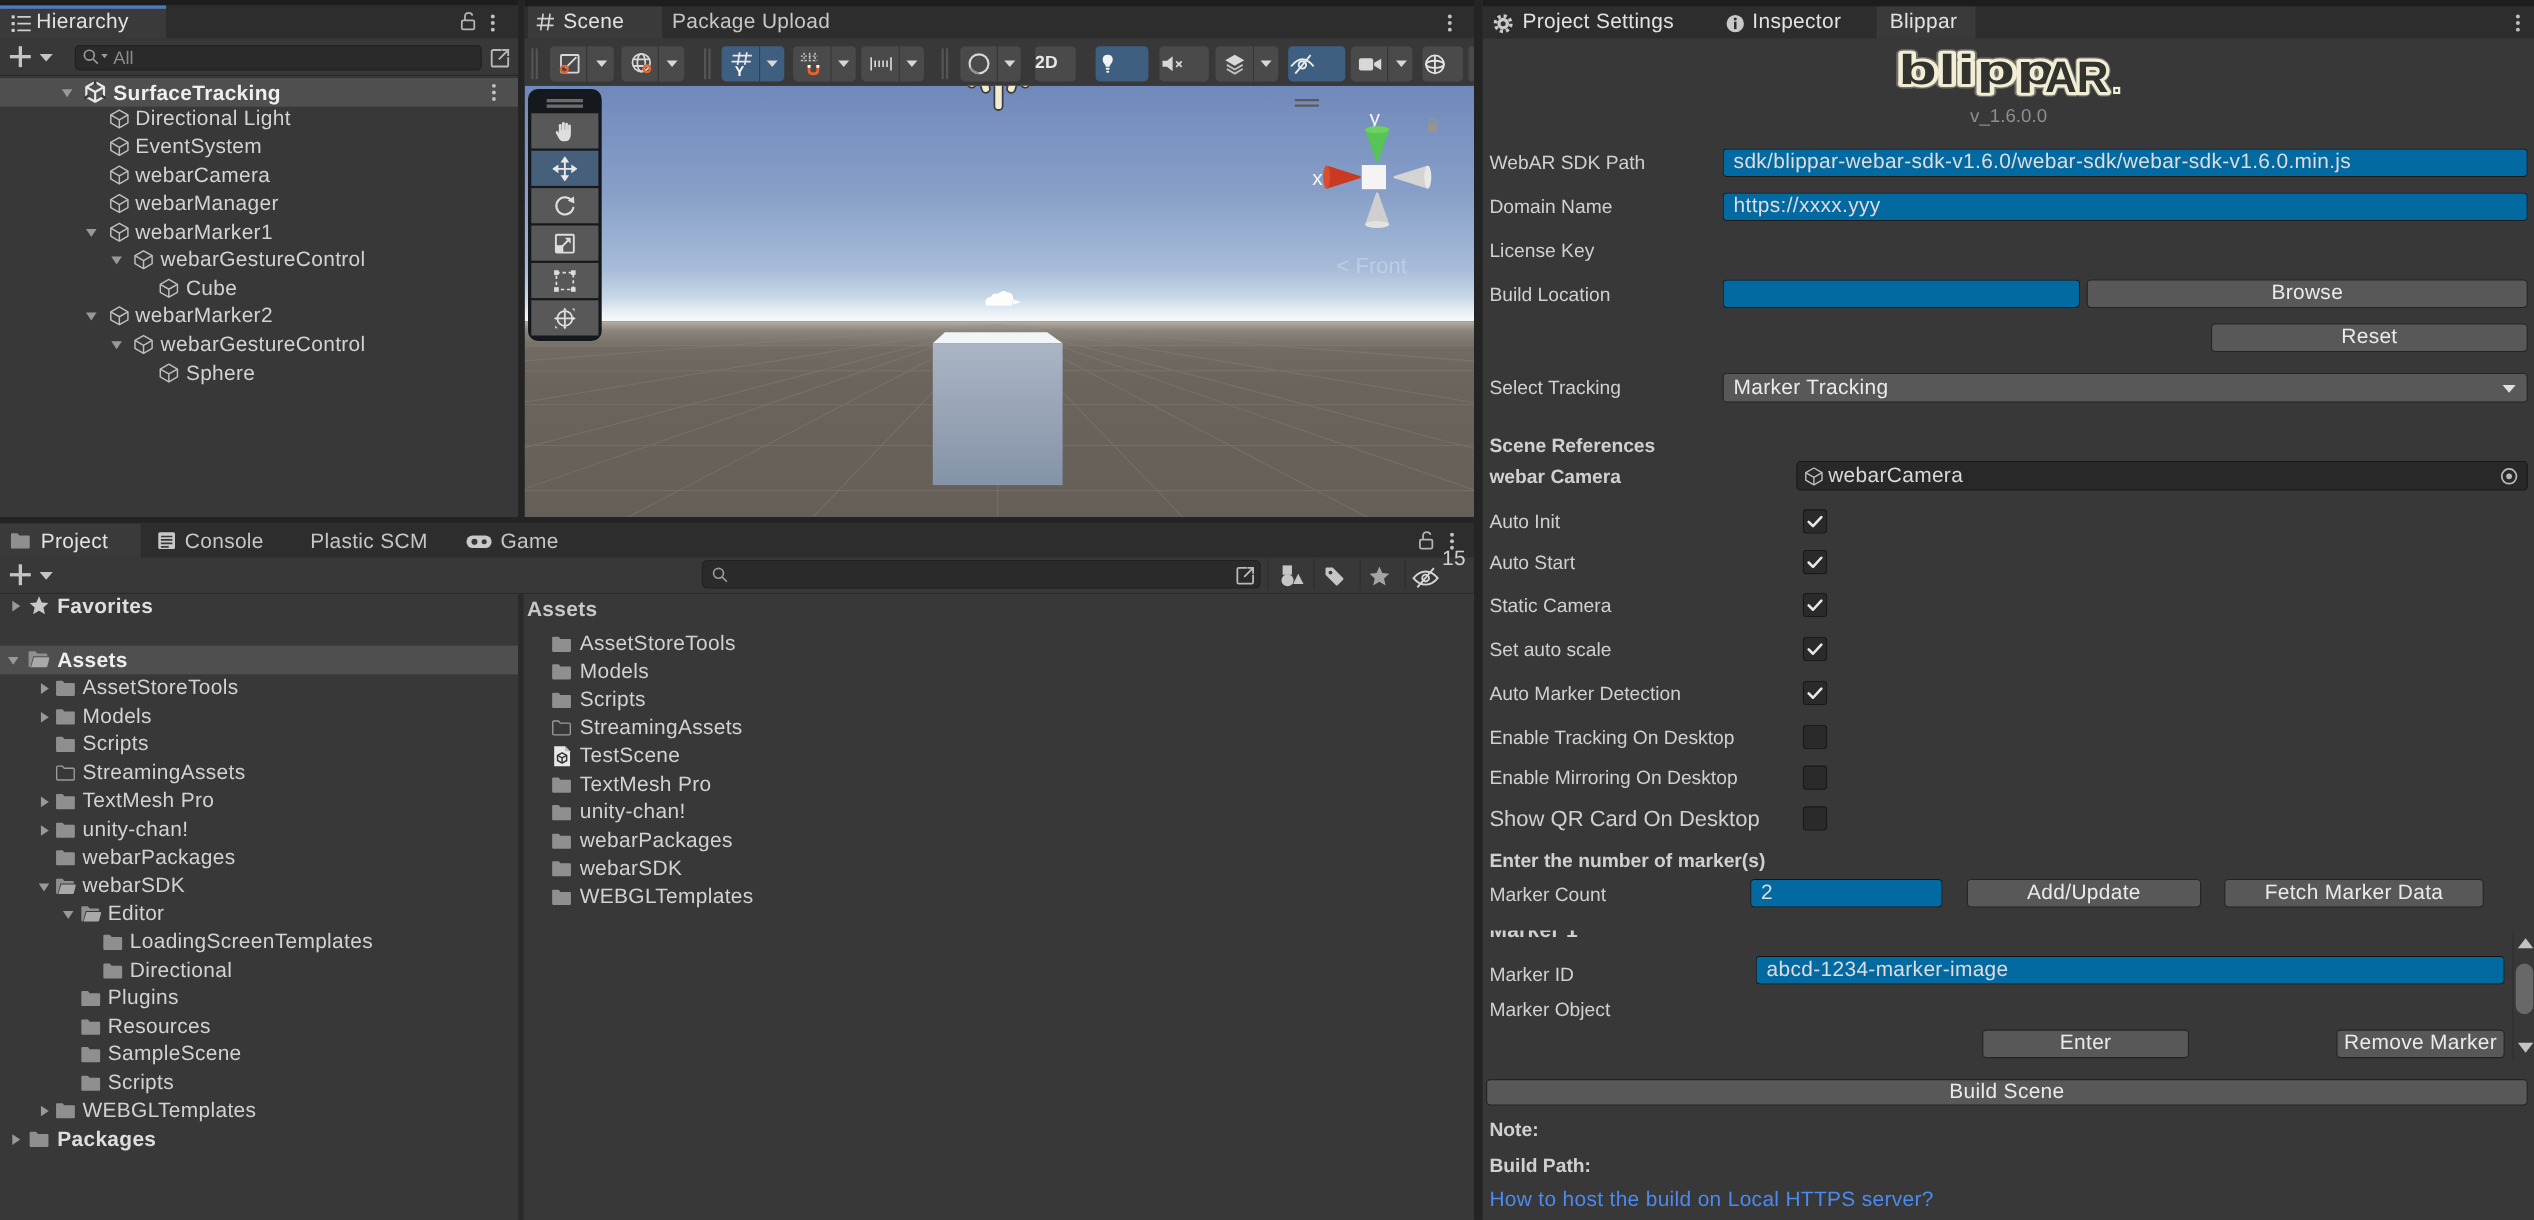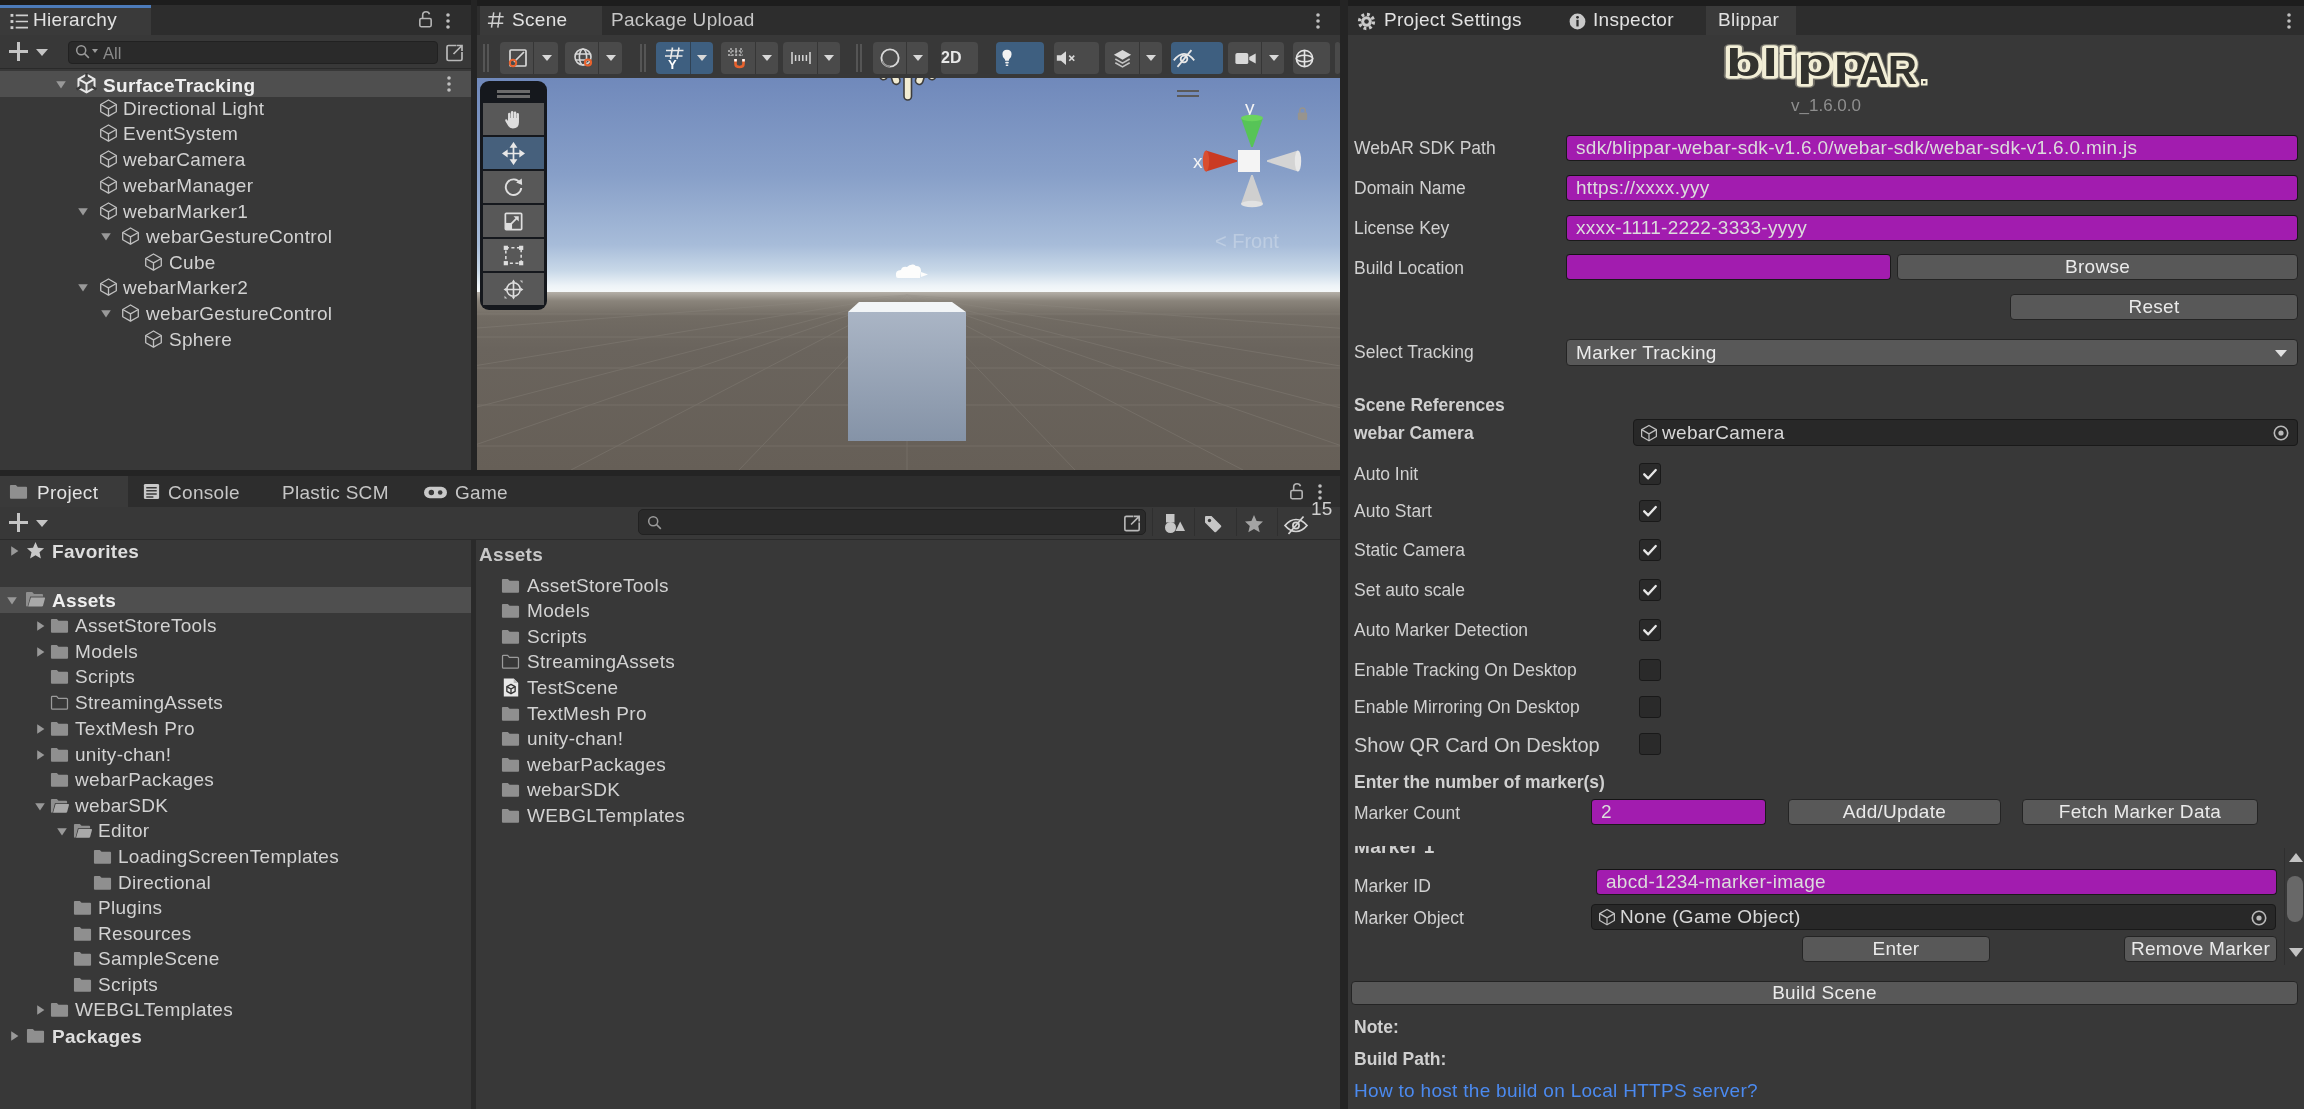--- a/index.html
+++ b/index.html
@@ -1,19 +1,19 @@
 <!DOCTYPE html>
 <html><head><meta charset="utf-8"><style>
 *{margin:0;padding:0;box-sizing:border-box}
 html,body{width:2304px;height:1109px;overflow:hidden;background:#383838;
  font-family:"Liberation Sans",sans-serif;color:#d2d2d2;}
 .a{position:absolute}
 .fl{display:flex;align-items:center}
 .ic{display:block;flex:none}
-.input{position:absolute;background:#a21caf;border:1px solid #1a1a1a;border-top-color:#141414;border-radius:4px;
+.input{position:absolute;background:#0369a1;border:1px solid #1a1a1a;border-top-color:#141414;border-radius:4px;
  font-size:19px;letter-spacing:0.3px;color:#dcdcdc;display:flex;align-items:center;padding:0 9px;white-space:nowrap;overflow:hidden}
 .btn{position:absolute;background:#585858;border:1px solid #242424;border-radius:4px;display:flex;align-items:center;
  justify-content:center;font-size:19px;letter-spacing:0.3px;color:#eaeaea;white-space:nowrap}
 .cb{position:absolute;width:22px;height:22px;background:#2a2a2a;border:1px solid #191919;border-radius:3px;display:flex;align-items:center;justify-content:center}
 .tbtn{position:absolute;top:42px;height:32px;background:#4a4a4a;border-radius:4px;display:flex;align-items:center;}
 .tbtn.on{background:#3e5f80}
 .objf{position:absolute;background:#282828;border:1px solid #191919;border-radius:4px;display:flex;align-items:center;font-size:19px;letter-spacing:0.3px;color:#d8d8d8;padding:0 6px}
 </style></head><body>
 
 <svg width="0" height="0" style="position:absolute">
@@ -827,21 +827,20 @@
 <rect x="196" y="40" width="4.5" height="4.5" fill="none" stroke="#f2eed6" stroke-width="2"></rect>
 </g>
       </g>
     </svg>
 <div class="a" style="left:0;top:96px;width:956px;text-align:center;font-size:17px;color:#8f8f8f">v_1.6.0.0</div>
 <div class="a" style="left:6px;top:138px;font-size:17.5px;font-weight:normal;color:#d0d0d0">WebAR SDK Path</div>
 <div class="input" style="left:218px;top:135px;width:732px;height:26px">sdk/blippar-webar-sdk-v1.6.0/webar-sdk/webar-sdk-v1.6.0.min.js</div>
 <div class="a" style="left:6px;top:178px;font-size:17.5px;font-weight:normal;color:#d0d0d0">Domain Name</div>
 <div class="input" style="left:218px;top:175px;width:732px;height:26px">https://xxxx.yyy</div>
 <div class="a" style="left:6px;top:218px;font-size:17.5px;font-weight:normal;color:#d0d0d0">License Key</div>
-<div class="input" style="left:218px;top:215px;width:732px;height:26px">xxxx-1111-2222-3333-yyyy</div>
 <div class="a" style="left:6px;top:258px;font-size:17.5px;font-weight:normal;color:#d0d0d0">Build Location</div>
 <div class="input" style="left:218px;top:254px;width:325px;height:26px"></div>
 <div class="btn" style="left:549px;top:254px;width:401px;height:26px">Browse</div>
 <div class="btn" style="left:662px;top:294px;width:288px;height:26px">Reset</div>
 <div class="a" style="left:6px;top:342px;font-size:17.5px;font-weight:normal;color:#d0d0d0">Select Tracking</div>
 <div class="btn" style="left:218px;top:339px;width:732px;height:27px;justify-content:flex-start;padding-left:9px">Marker Tracking<div class="a" style="right:10px;top:10px;width:0;height:0;border-left:6px solid transparent;border-right:6px solid transparent;border-top:7px solid #e0e0e0"></div></div>
 <div class="a" style="left:6px;top:395px;font-size:17.5px;font-weight:bold;color:#d0d0d0">Scene References</div>
 <div class="a" style="left:6px;top:423px;font-size:17.5px;font-weight:bold;color:#d0d0d0">webar Camera</div>
 <div class="objf" style="left:285px;top:419px;width:665px;height:27px"><svg class="ic" width="18" height="18" style="margin-right:4px">
         <use href="#cube"></use>
@@ -890,27 +889,20 @@
 <div class="a" style="left:6px;top:803px;font-size:17.5px;font-weight:normal;color:#d0d0d0">Marker Count</div>
 <div class="input" style="left:243px;top:799px;width:175px;height:26px">2</div>
 <div class="btn" style="left:440px;top:799px;width:213px;height:26px">Add/Update</div>
 <div class="btn" style="left:674px;top:799px;width:236px;height:26px">Fetch Marker Data</div>
 <div class="a" style="left:0;top:846px;width:956px;height:119px;overflow:hidden">
 <div class="a" style="left:6px;top:-10px;font-size:19px;letter-spacing:0.3px;font-weight:bold;color:#d0d0d0">Marker 1</div>
 </div>
 <div class="a" style="left:6px;top:876px;font-size:17.5px;font-weight:normal;color:#d0d0d0">Marker ID</div>
 <div class="input" style="left:248px;top:869px;width:681px;height:26px">abcd-1234-marker-image</div>
 <div class="a" style="left:6px;top:908px;font-size:17.5px;font-weight:normal;color:#d0d0d0">Marker Object</div>
-<div class="objf" style="left:243px;top:904px;width:685px;height:26px"><svg class="ic" width="18" height="18" style="margin-right:4px">
-        <use href="#cube"></use>
-      </svg>None (Game Object)<div class="a" style="right:6px;top:3px">
-        <svg class="ic" width="20" height="20" style="">
-          <use href="#objpick"></use>
-        </svg>
-      </div></div>
 <div class="btn" style="left:454px;top:936px;width:188px;height:26px">Enter</div>
 <div class="btn" style="left:776px;top:936px;width:153px;height:26px">Remove Marker</div>
 <div class="a" style="left:936px;top:848px;width:1px;height:117px;background:#2f2f2f"></div>
 <div class="a" style="left:941px;top:853px;width:0;height:0;border-left:7px solid transparent;border-right:7px solid transparent;border-bottom:9px solid #c3c3c3"></div>
 <div class="a" style="left:939px;top:876px;width:16px;height:46px;background:#686868;border-radius:8px"></div>
 <div class="a" style="left:941px;top:948px;width:0;height:0;border-left:7px solid transparent;border-right:7px solid transparent;border-top:9px solid #c3c3c3"></div>
 <div class="btn" style="left:3px;top:981px;width:947px;height:24px">Build Scene</div>
 <div class="a" style="left:6px;top:1017px;font-size:17.5px;font-weight:bold;color:#d0d0d0">Note:</div>
 <div class="a" style="left:6px;top:1049px;font-size:17.5px;font-weight:bold;color:#d0d0d0">Build Path:</div>
 <div class="a" style="left:6px;top:1080px;font-size:19px;letter-spacing:0.3px;color:#4b8af0">How to host the build on Local HTTPS server?</div>

